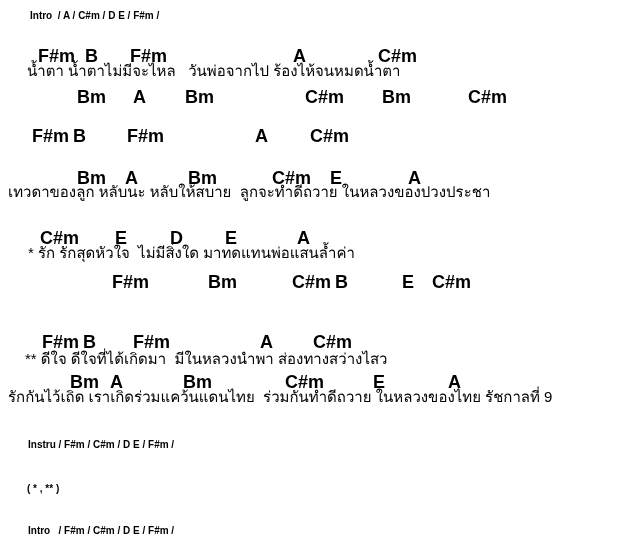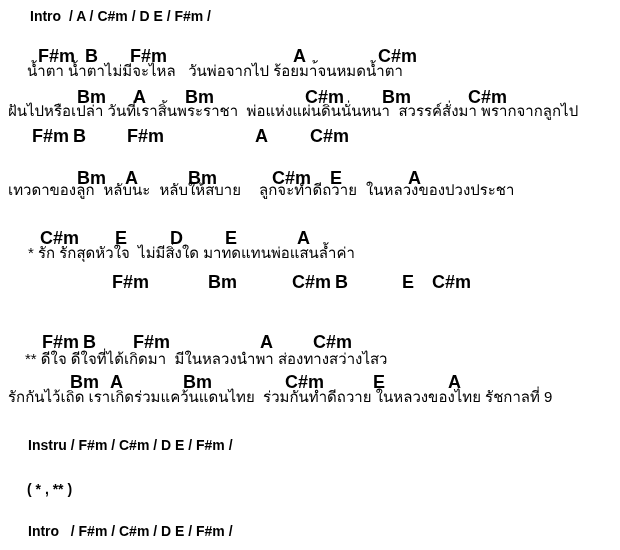--- a/index.html
+++ b/index.html
@@ -13,21 +13,21 @@
   }
   .sheet {
     position: relative;
     width: 620px;
     height: 550px;
     color: #000000;
   }
   .label-line {
     position: absolute;
     font-weight: bold;
-    font-size: 14px;
+    font-size: 10px;
     line-height: 20px;
     white-space: pre;
     color: #000000;
   }
   .chord-line {
     position: absolute;
     left: 0;
     width: 620px;
     height: 18px;
   }
@@ -53,46 +53,45 @@
 
 <div class="sheet" id="sheet">
     <div class="label-line" style="left: 30px; top: 6px;">Intro  / A / C#m / D E / F#m /</div>
     <div class="chord-line" style="top: 48px;">
       <span class="chord" style="left: 38px;">F#m</span>
       <span class="chord" style="left: 85px;">B</span>
       <span class="chord" style="left: 130px;">F#m</span>
       <span class="chord" style="left: 293px;">A</span>
       <span class="chord" style="left: 378px;">C#m</span>
     </div>
-    <div class="lyric-line" style="left: 27px; top: 59px;">น้ำตา น้ำตาไม่มีจะไหล   วันพ่อจากไป ร้อยมา้จนหมดน้ำตา</div>
+    <div class="lyric-line" style="left: 27px; top: 59px;">น้ำตา น้ำตาไม่มีจะไหล   วันพ่อจากไป ร้องไห้จนหมดน้ำตา</div>
     <div class="chord-line" style="top: 89px;">
       <span class="chord" style="left: 77px;">Bm</span>
       <span class="chord" style="left: 133px;">A</span>
       <span class="chord" style="left: 185px;">Bm</span>
       <span class="chord" style="left: 305px;">C#m</span>
       <span class="chord" style="left: 382px;">Bm</span>
       <span class="chord" style="left: 468px;">C#m</span>
     </div>
-    <div class="lyric-line" style="left: 8px; top: 99px;">ฝันไปหรือเปล่า วันที่เราสิ้นพระราชา  พ่อแห่งแผ่นดินนั่นหนา  สวรรค์สั่งมา พรากจากลูกไป</div>
     <div class="chord-line" style="top: 128px;">
       <span class="chord" style="left: 32px;">F#m</span>
       <span class="chord" style="left: 73px;">B</span>
       <span class="chord" style="left: 127px;">F#m</span>
       <span class="chord" style="left: 255px;">A</span>
       <span class="chord" style="left: 310px;">C#m</span>
     </div>
     <div class="chord-line" style="top: 170px;">
       <span class="chord" style="left: 77px;">Bm</span>
       <span class="chord" style="left: 125px;">A</span>
       <span class="chord" style="left: 188px;">Bm</span>
       <span class="chord" style="left: 272px;">C#m</span>
       <span class="chord" style="left: 330px;">E</span>
       <span class="chord" style="left: 408px;">A</span>
     </div>
-    <div class="lyric-line" style="left: 8px; top: 180px; font-family: Liberation Mono, monospace;">เทวดาของลูก หลับนะ หลับให้สบาย  ลูกจะทำดีถวาย ในหลวงของปวงประชา</div>
+    <div class="lyric-line" style="left: 8px; top: 180px;">เทวดาของลูก หลับนะ หลับให้สบาย  ลูกจะทำดีถวาย ในหลวงของปวงประชา</div>
     <div class="chord-line" style="top: 230px;">
       <span class="chord" style="left: 40px;">C#m</span>
       <span class="chord" style="left: 115px;">E</span>
       <span class="chord" style="left: 170px;">D</span>
       <span class="chord" style="left: 225px;">E</span>
       <span class="chord" style="left: 297px;">A</span>
     </div>
     <div class="lyric-line" style="left: 28px; top: 241px;">* รัก รักสุดหัวใจ  ไม่มีสิ่งใด มาทดแทนพ่อแสนล้ำค่า</div>
     <div class="chord-line" style="top: 274px;">
       <span class="chord" style="left: 112px;">F#m</span>

